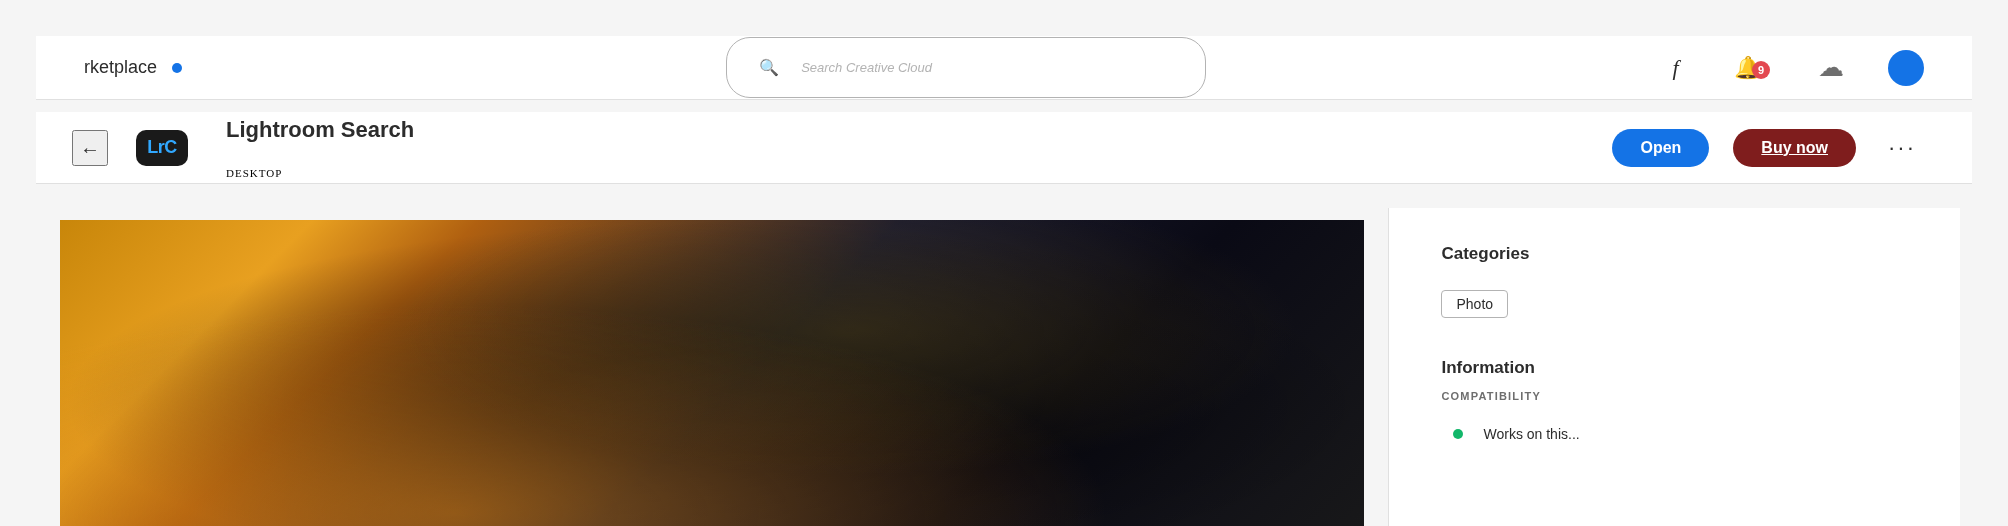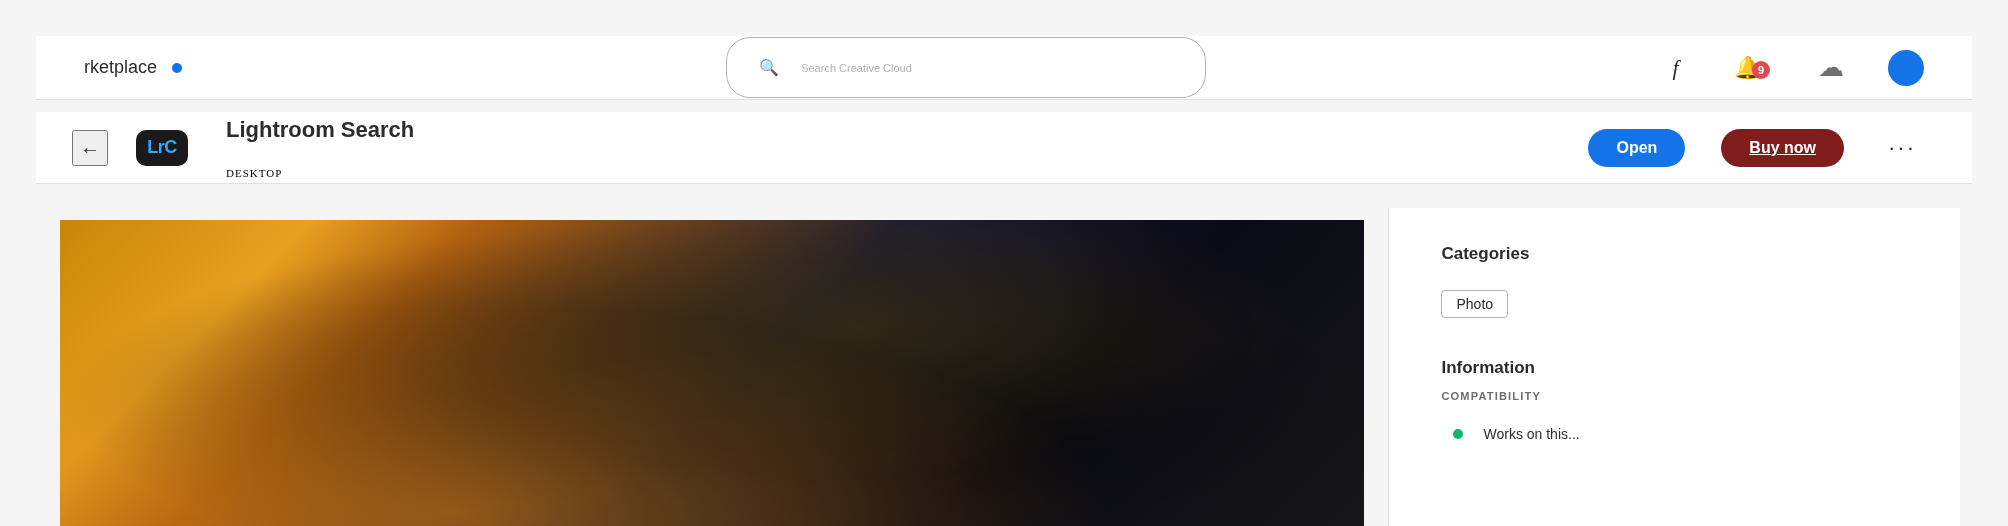--- a/index.html
+++ b/index.html
@@ -56,22 +56,23 @@
       cursor: text;
     }
 
     #search-icon-wrap {
       color: #6e6e6e;
       margin-right: 10px;
       font-size: 16px;
     }
 
     #search-input-text {
-      font-size: 11px;
+      font-size: 13px;
       color: #b3b3b3;
+      font-style: italic;
     }
 
     #nav-right {
       display: flex;
       align-items: center;
       gap: 20px;
       min-width: 180px;
       justify-content: flex-end;
     }
 
@@ -181,21 +182,20 @@
       color: #000000;
       letter-spacing: 1px;
       text-transform: uppercase;
       font-family: Liberation Serif, serif;
     }
 
     #app-header-actions {
       margin-left: auto;
       display: flex;
       align-items: center;
-      gap: 12px;
     }
 
     .action-btn {
       border: none;
       border-radius: 20px;
       padding: 10px 28px;
       font-size: 16px;
       font-weight: 600;
       cursor: pointer;
     }

